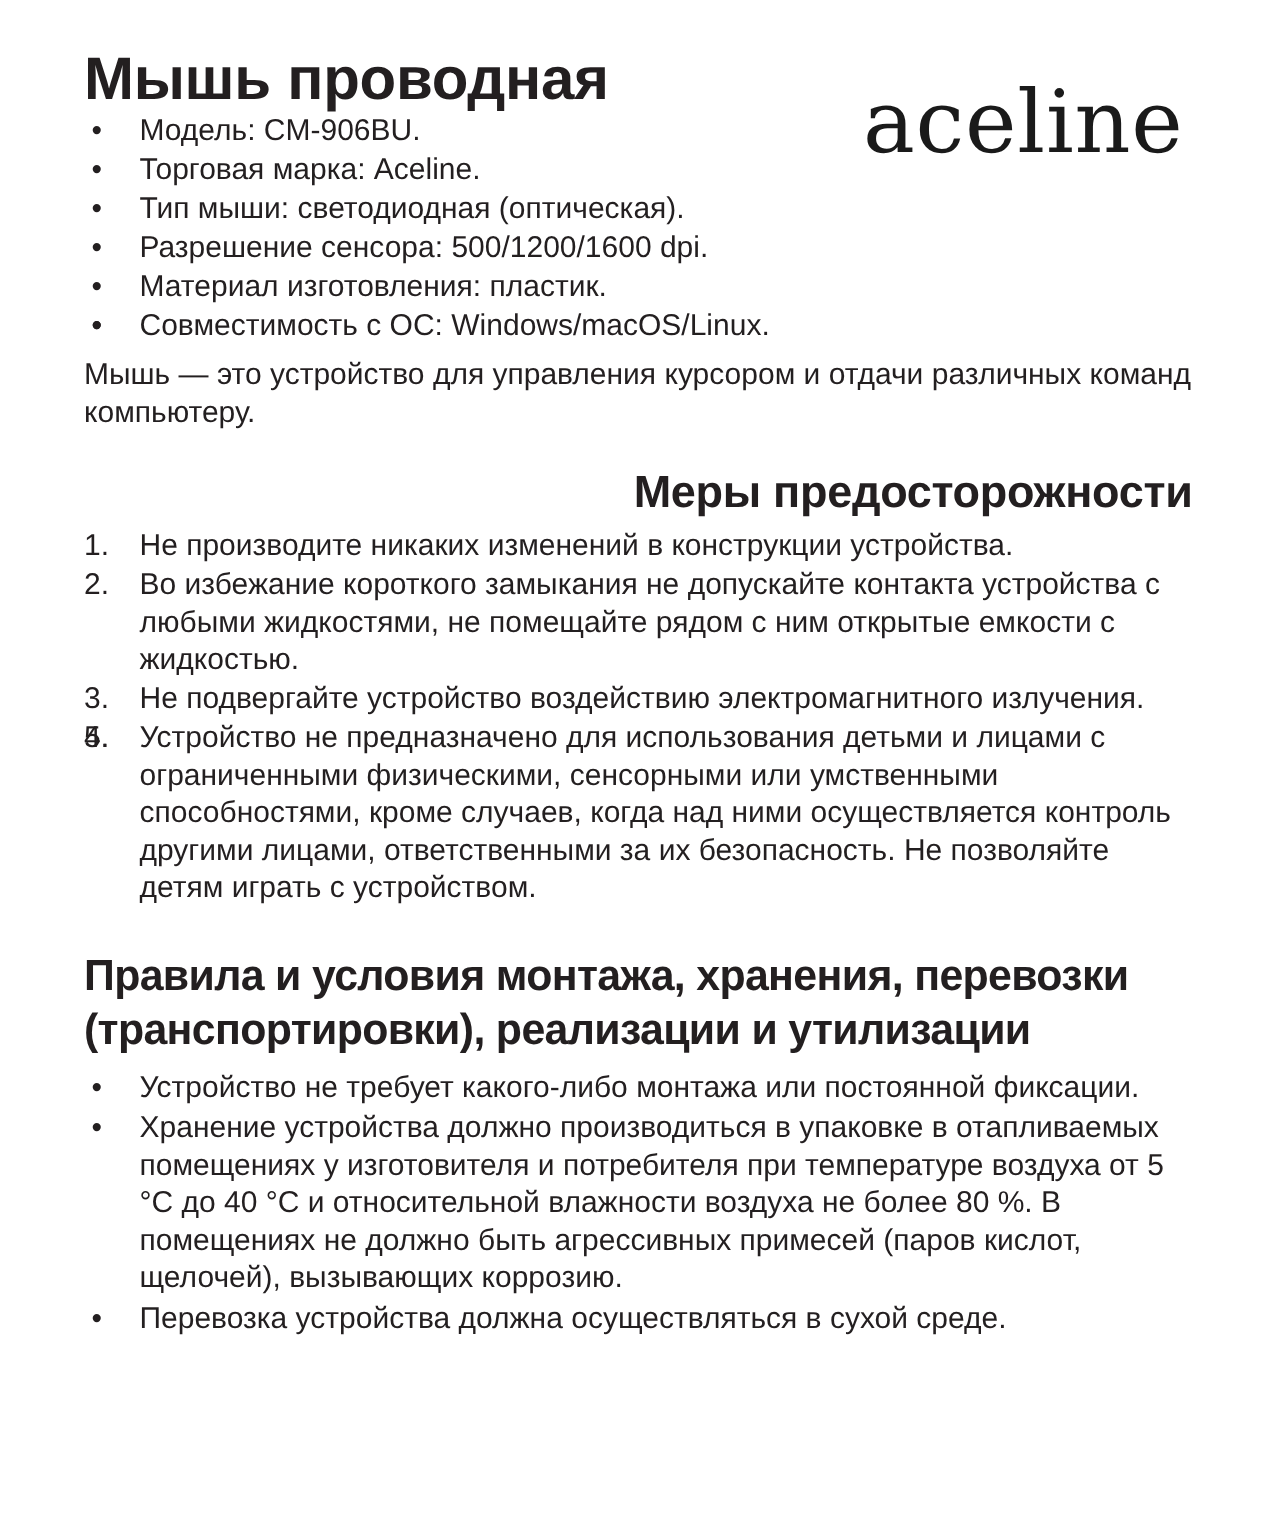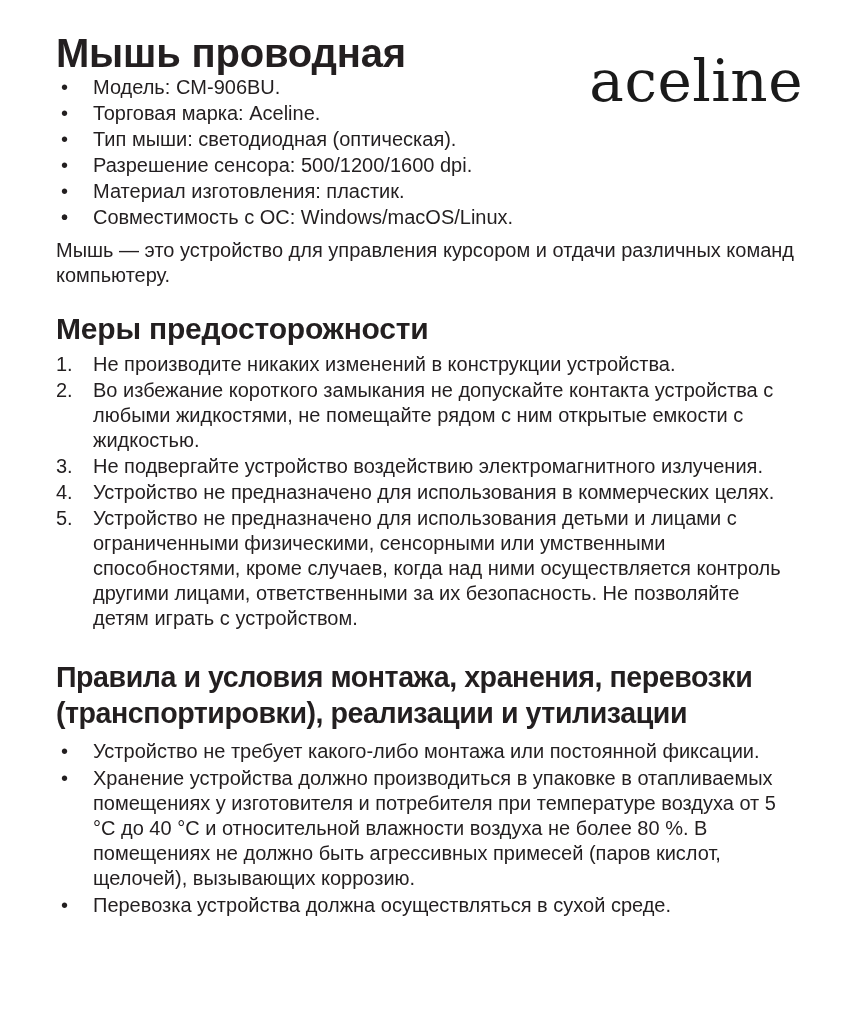--- a/index.html
+++ b/index.html
@@ -20,21 +20,21 @@
     width: 851px;
     height: 1021px;
     box-sizing: border-box;
     padding: 34px 56px 0 56px;
     overflow: hidden;
   }
 
   
   .logo {
     position: absolute;
-    right: 48px;
+    right: 62px;
     top: 52px;
     font-family: "DejaVu Serif", "Liberation Serif", serif;
     font-size: 58px;
     line-height: 1;
     font-weight: 400;
     letter-spacing: 0.5px;
     color: #1a1a1a;
     white-space: nowrap;
   }
 
@@ -50,20 +50,21 @@
   h2.sec-title {
     font-size: 30px;
     line-height: 35px;
     font-weight: 700;
     margin: 14px 0 6px 0;
     letter-spacing: -0.2px;
     color: #231f20;
   }
   h2.sec-title.gap-top {
     margin-top: 23px;
+    text-align: right;
   }
   h2.sec-title.wide {
     font-size: 29px;
     line-height: 36px;
     letter-spacing: -0.45px;
     margin-top: 28px;
     margin-bottom: 8px;
     transform: scaleX(0.985);
     transform-origin: left center;
     white-space: nowrap;
@@ -171,21 +172,20 @@
     <li>
       <span class="marker">2.</span>
       <span>Во избежание короткого замыкания не допускайте контакта устройства с любыми жидкостями, не помещайте рядом с ним открытые емкости с жидкостью.</span>
     </li>
     <li>
       <span class="marker">3.</span>
       <span>Не подвергайте устройство воздействию электромагнитного излучения.</span>
     </li>
     <li>
       <span class="marker">4.</span>
-      <span>Устройство не предназначено для использования в коммерческих целях.</span>
     </li>
     <li>
       <span class="marker">5.</span>
       <span>Устройство не предназначено для использования детьми и лицами с ограниченными физическими, сенсорными или умственными способностями, кроме случаев, когда над ними осуществляется контроль другими лицами, ответственными за их безопасность. Не позволяйте детям играть с устройством.</span>
     </li>
   </ol>
 
   <h2 class="sec-title wide">
     <span class="hl">Правила и условия монтажа, хранения, перевозки</span>
     <span class="hl">(транспортировки), реализации и утилизации</span>

